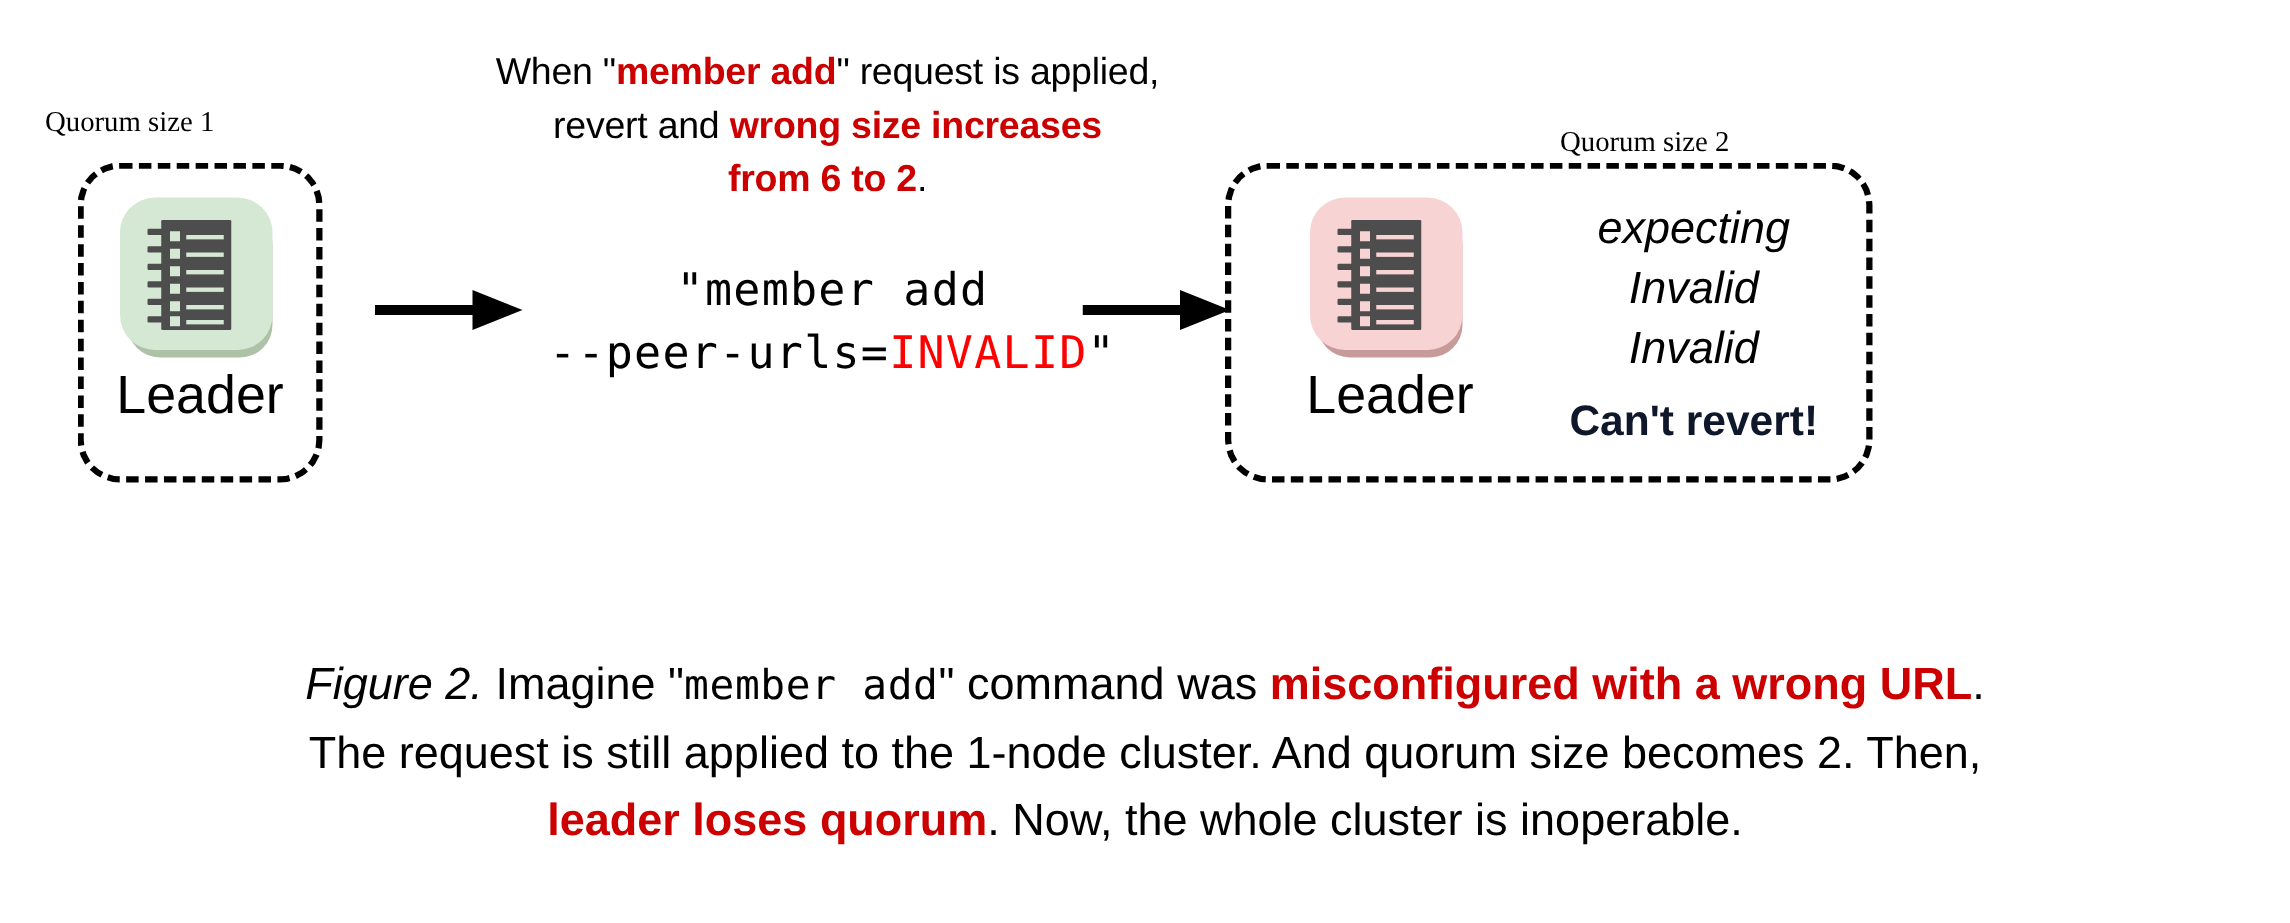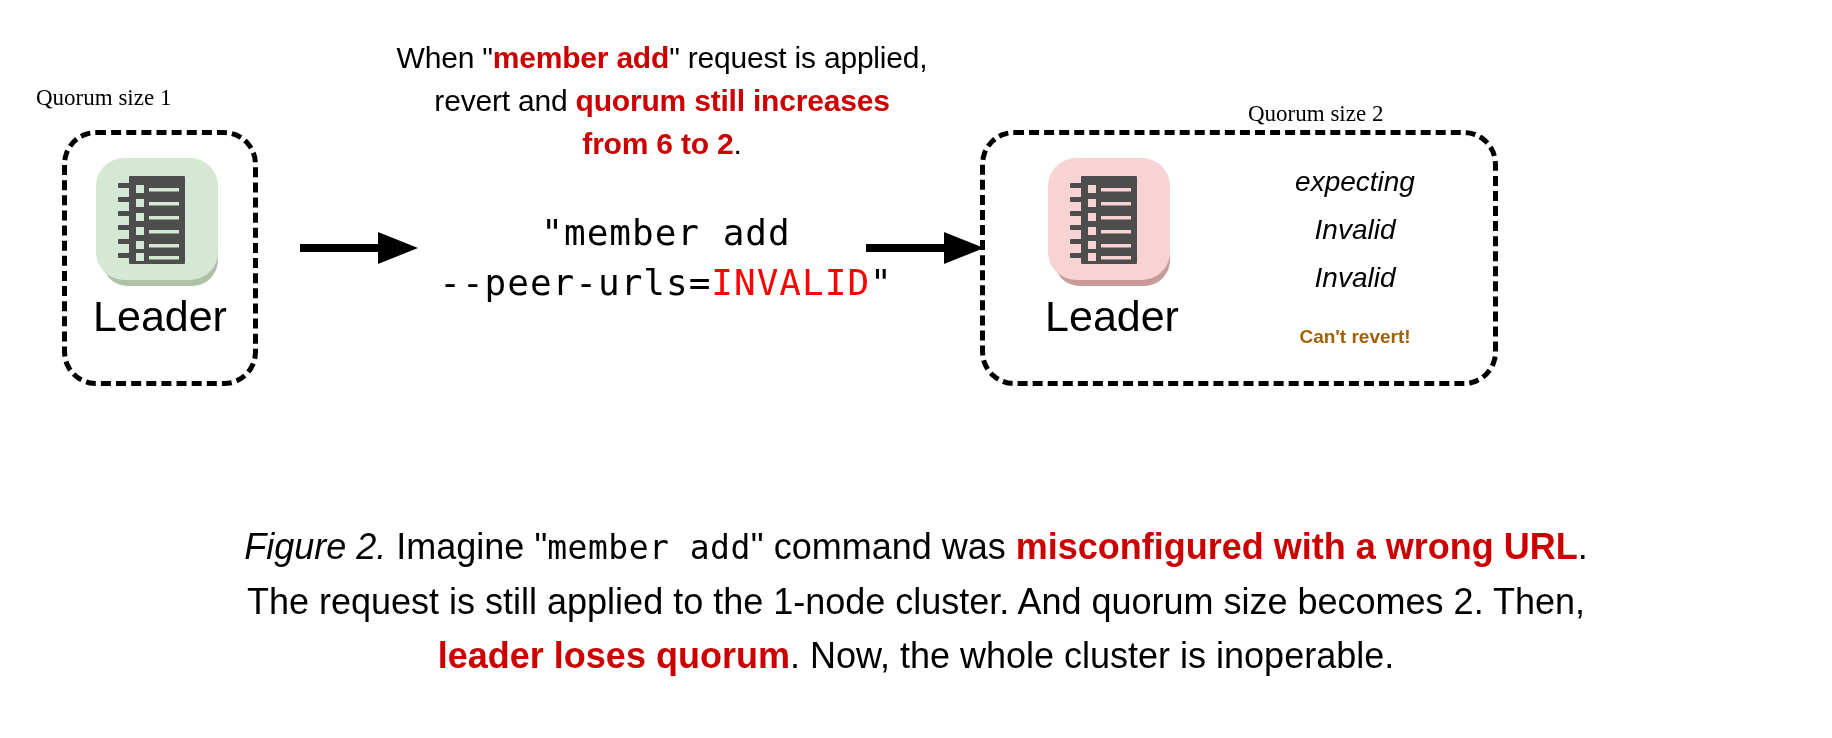--- a/index.html
+++ b/index.html
@@ -145,30 +145,30 @@
   
   .status-block {
     position: absolute;
     left: 1230px;
     top: 158px;
     width: 250px;
     text-align: center;
   }
   .status-italic {
     font-style: italic;
-    font-size: 28px;
+    font-size: 36px;
     line-height: 48px;
     font-family: "Liberation Sans", sans-serif;
   }
   .status-warning {
     margin-top: 18px;
     font-weight: bold;
-    font-size: 19px;
+    font-size: 34px;
     line-height: 34px;
-    color: #a16207;
+    color: #0f172a;
     font-family: "Liberation Sans", sans-serif;
   }
 
   
   .figure-caption {
     position: absolute;
     left: 40px;
     top: 520px;
     width: 1752px;
     text-align: center;
@@ -181,21 +181,21 @@
     letter-spacing: 0.5px;
   }
 </style>
 </head>
 <body>
 
 <div class="stage">
 
   <div class="top-note">
     <div><span>When "</span><span class="redbold">member add</span><span>" request is applied,</span></div>
-    <div><span>revert and </span><span class="redbold">quorum still increases</span></div>
+    <div><span>revert and </span><span class="redbold">wrong size increases</span></div>
     <div><span class="redbold">from 6 to 2</span><span>.</span></div>
   </div>
 
   <div class="quorum-label" id="quorum-label-left">Quorum size 1</div>
 
   <div class="cluster-box" id="cluster-box-left"></div>
 
   <div class="node icon-leader-green" id="node-left">
     <div class="node-icon-wrap">
       <div class="node-icon-shadow"></div>

